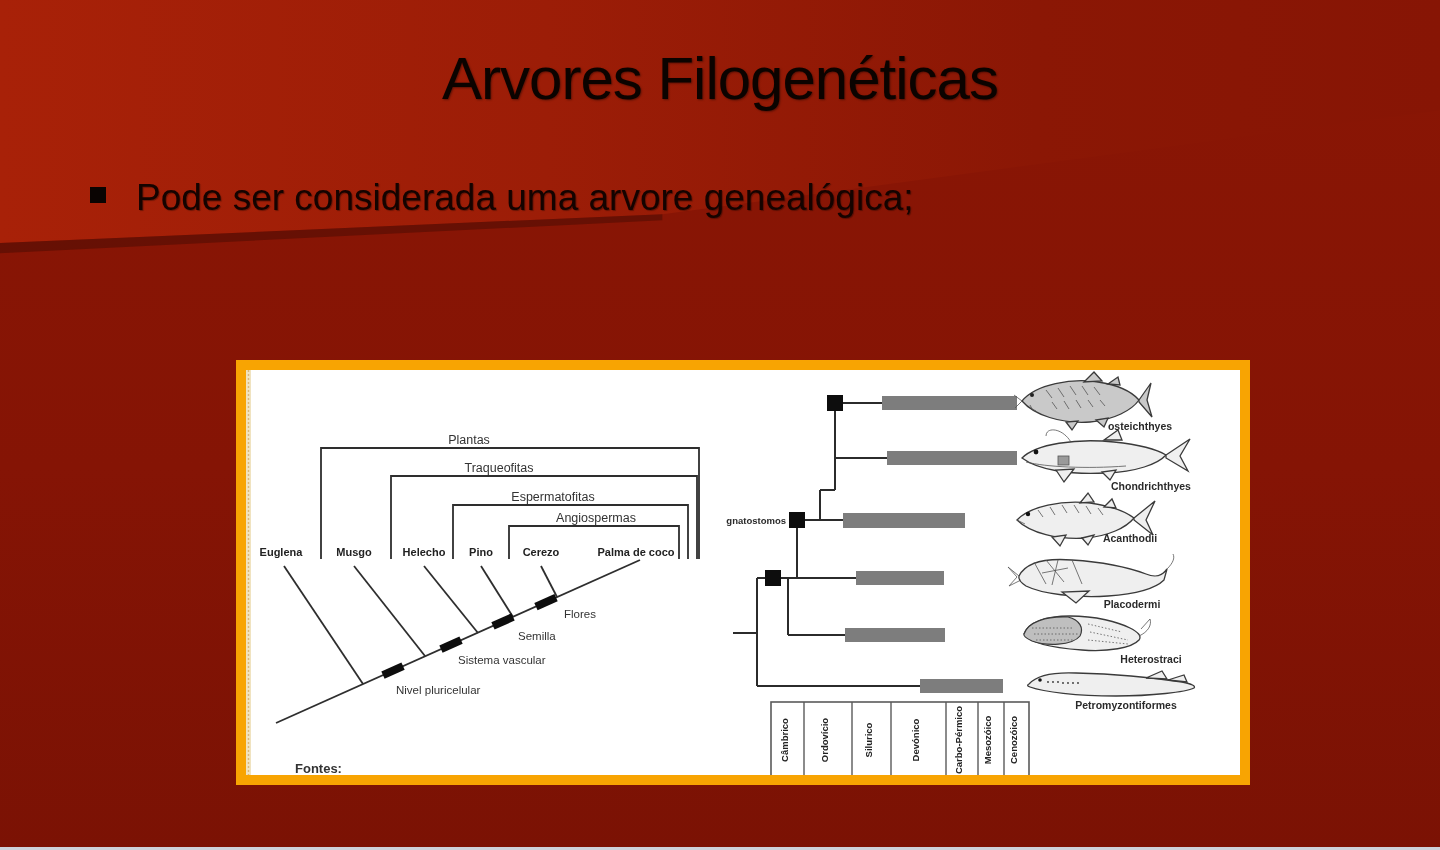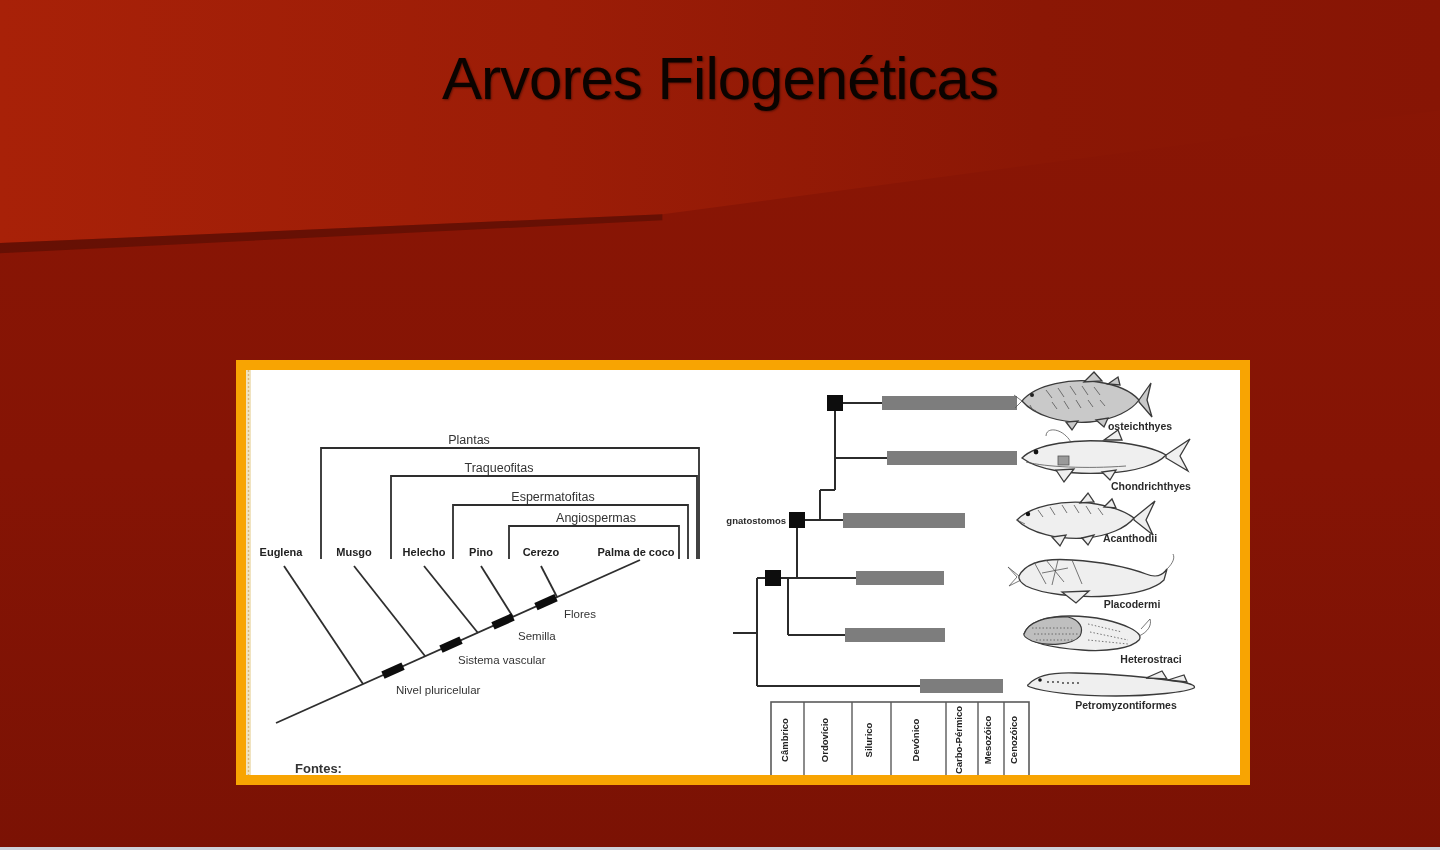--- a/index.html
+++ b/index.html
@@ -59,20 +59,24 @@
 </head>
 <body>
 
 <div id="slide">
   <div class="bg-top"></div>
   <div class="bg-shadowline"></div>
 
   <div class="title">Arvores Filogenéticas</div>
 
   <div class="bullets">
+    <div class="bullet-row">
+      <div class="bullet-marker"></div>
+      <div class="bullet-text">Pode ser considerada uma arvore genealógica;</div>
+    </div>
   </div>
 
   <div class="figure-frame">
     <svg width="994" height="405" viewBox="0 0 994 405">
 
       <rect x="0" y="0" width="5" height="405" fill="#f0e3c0"></rect>
       <line x1="2.5" y1="0" x2="2.5" y2="405" stroke="#d9b77a" stroke-width="1.4" stroke-dasharray="2,2"></line>
 
       <g>
 

